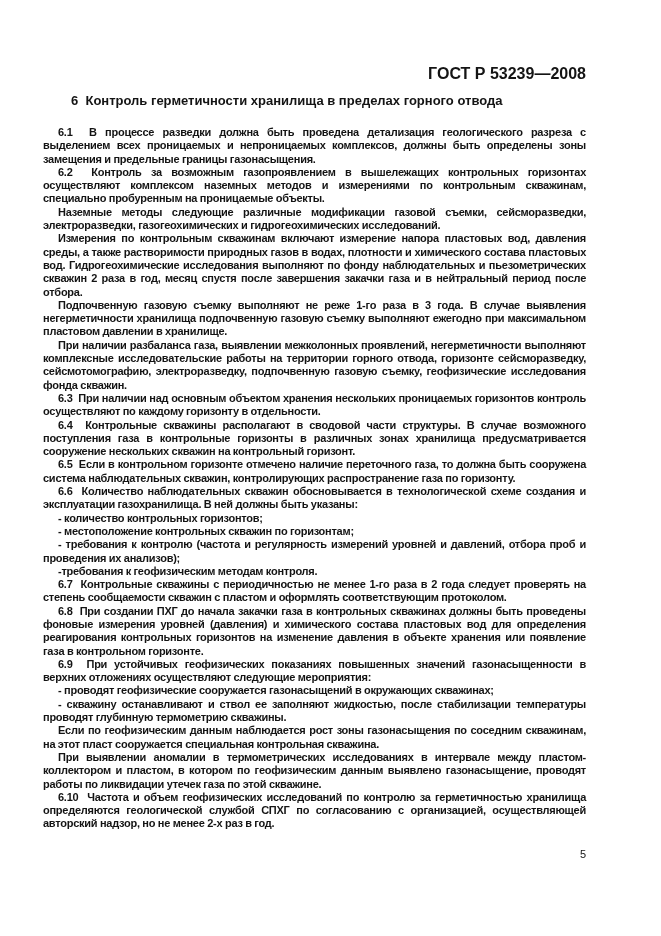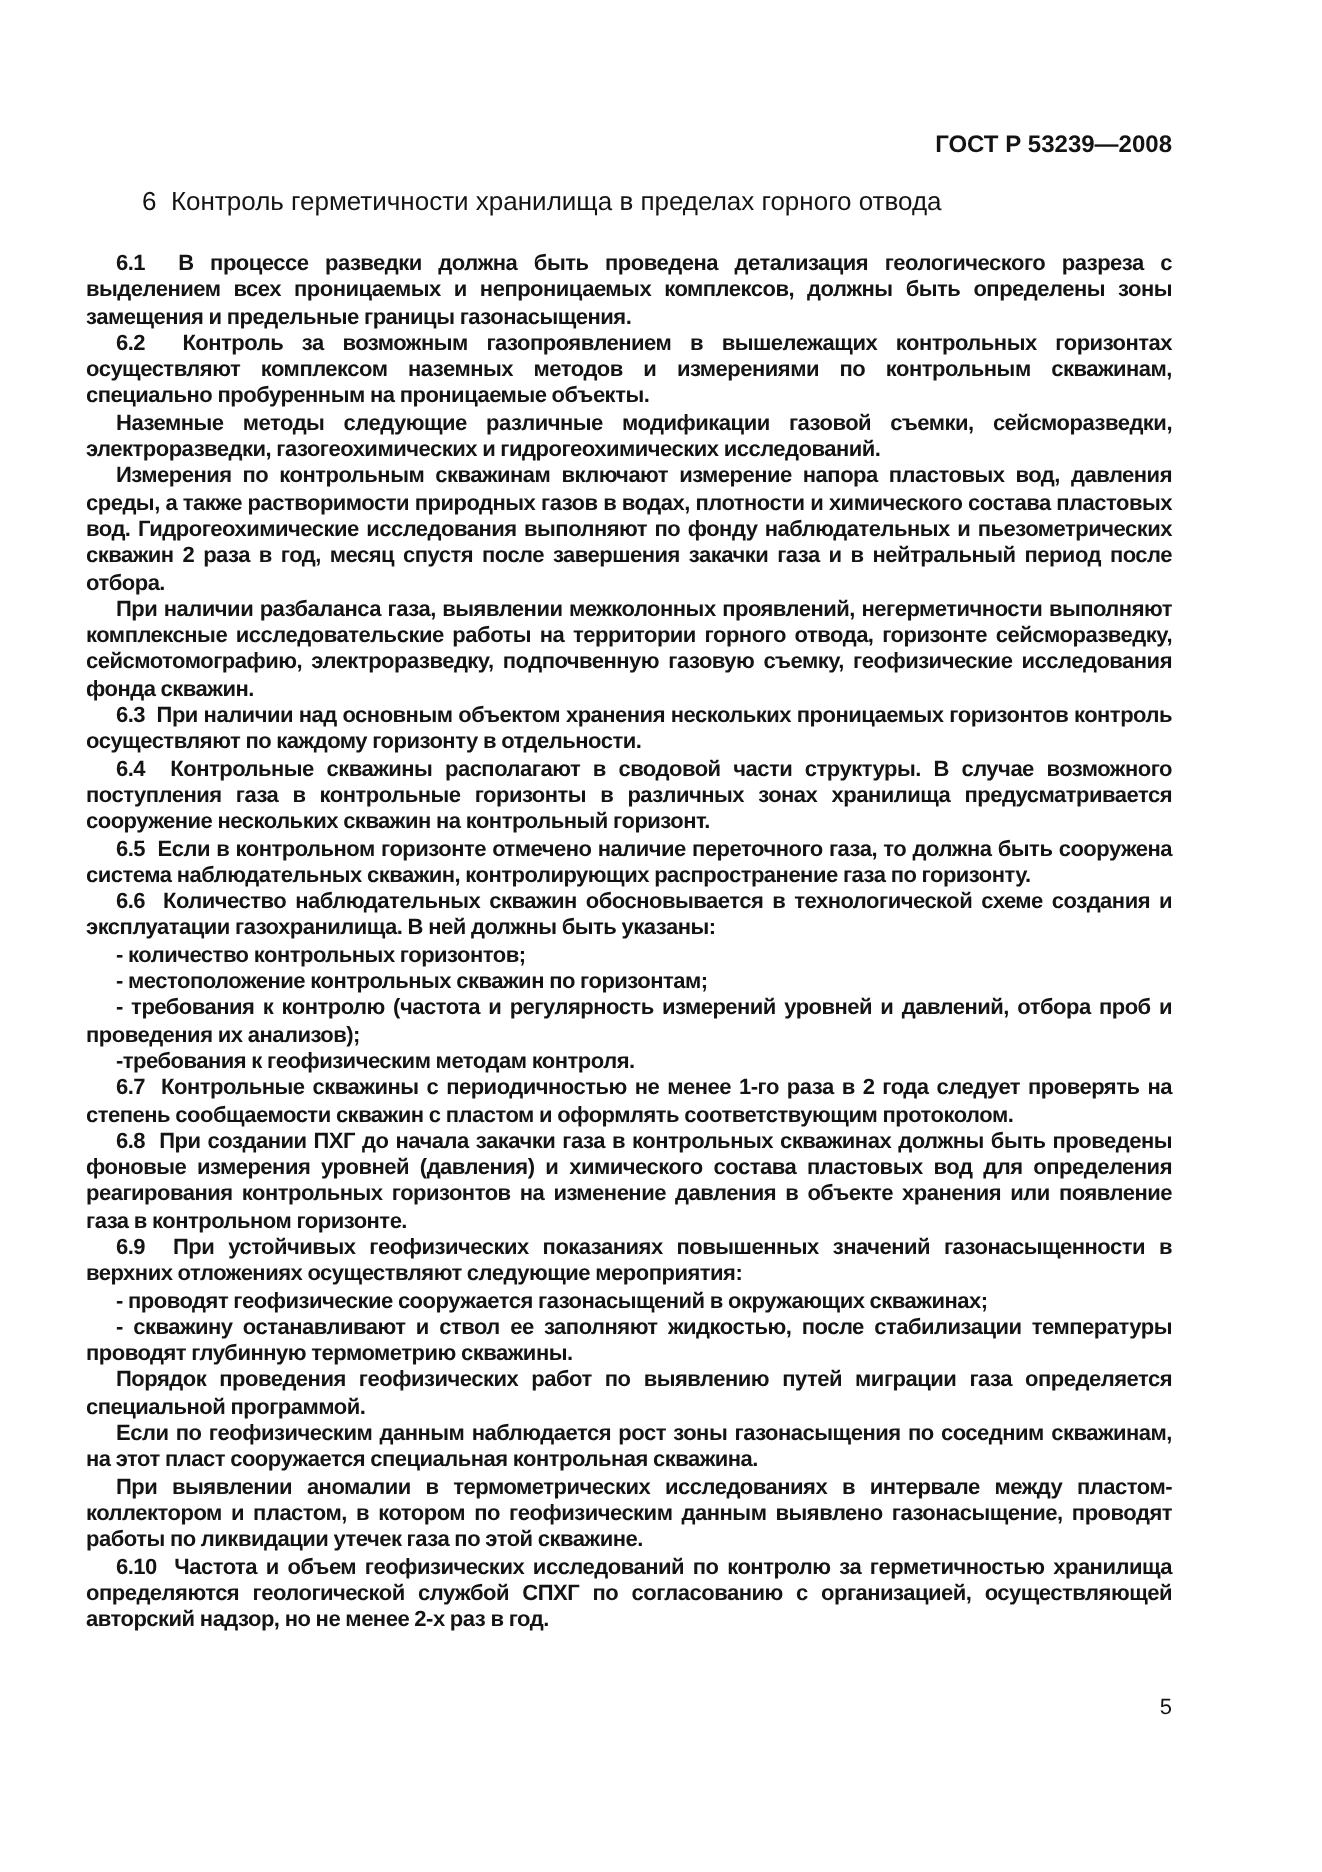--- a/index.html
+++ b/index.html
@@ -11,32 +11,32 @@
     color: #141414;
     font-family: "Liberation Sans", sans-serif;
     overflow: hidden;
   }
   .running-header {
     position: absolute;
     top: 65px;
     left: 43px;
     width: 543px;
     text-align: right;
-    font-size: 12px;
+    font-size: 16px;
     font-weight: bold;
     letter-spacing: 0;
     color: #141414;
   }
   .section-title {
     position: absolute;
     top: 93px;
     left: 71px;
     width: 515px;
     font-size: 13px;
-    font-weight: normal;
+    font-weight: bold;
     color: #141414;
     margin: 0;
   }
   .doc-body {
     position: absolute;
     top: 126px;
     left: 43px;
     width: 543px;
     font-size: 11px;
     line-height: 13.3px;
@@ -67,35 +67,35 @@
 
   <div class="running-header">ГОСТ Р 53239—2008</div>
 
   <h1 class="section-title">6&nbsp;&nbsp;Контроль герметичности хранилища в пределах горного отвода</h1>
 
   <div class="doc-body">
       <p>6.1&nbsp;&nbsp;В процессе разведки должна быть проведена детализация геологического разреза с выделением всех проницаемых и непроницаемых комплексов, должны быть определены зоны замещения и предельные границы газонасыщения.</p>
       <p>6.2&nbsp;&nbsp;Контроль за возможным газопроявлением в вышележащих контрольных горизонтах осуществляют комплексом наземных методов и измерениями по контрольным скважинам, специально пробуренным на проницаемые объекты.</p>
       <p>Наземные методы следующие различные модификации газовой съемки, сейсморазведки, электроразведки, газогеохимических и гидрогеохимических исследований.</p>
       <p>Измерения по контрольным скважинам включают измерение напора пластовых вод, давления среды, а также растворимости природных газов в водах, плотности и химического состава пластовых вод. Гидрогеохимические исследования выполняют по фонду наблюдательных и пьезометрических скважин 2 раза в год, месяц спустя после завершения закачки газа и в нейтральный период после отбора.</p>
+      <p>Подпочвенную газовую съемку выполняют не реже 1-го раза в 3 года. В случае выявления негерметичности хранилища подпочвенную газовую съемку выполняют ежегодно при максимальном пластовом давлении в хранилище.</p>
       <p>При наличии разбаланса газа, выявлении межколонных проявлений, негерметичности выполняют комплексные исследовательские работы на территории горного отвода, горизонте сейсморазведку, сейсмотомографию, электроразведку, подпочвенную газовую съемку, геофизические исследования фонда скважин.</p>
       <p>6.3&nbsp;&nbsp;При наличии над основным объектом хранения нескольких проницаемых горизонтов контроль осуществляют по каждому горизонту в отдельности.</p>
       <p>6.4&nbsp;&nbsp;Контрольные скважины располагают в сводовой части структуры. В случае возможного поступления газа в контрольные горизонты в различных зонах хранилища предусматривается сооружение нескольких скважин на контрольный горизонт.</p>
       <p>6.5&nbsp;&nbsp;Если в контрольном горизонте отмечено наличие переточного газа, то должна быть сооружена система наблюдательных скважин, контролирующих распространение газа по горизонту.</p>
       <p>6.6&nbsp;&nbsp;Количество наблюдательных скважин обосновывается в технологической схеме создания и эксплуатации газохранилища. В ней должны быть указаны:</p>
       <p>- количество контрольных горизонтов;</p>
       <p>- местоположение контрольных скважин по горизонтам;</p>
       <p>- требования к контролю (частота и регулярность измерений уровней и давлений, отбора проб и проведения их анализов);</p>
       <p>-требования к геофизическим методам контроля.</p>
       <p>6.7&nbsp;&nbsp;Контрольные скважины с периодичностью не менее 1-го раза в 2 года следует проверять на степень сообщаемости скважин с пластом и оформлять соответствующим протоколом.</p>
       <p>6.8&nbsp;&nbsp;При создании ПХГ до начала закачки газа в контрольных скважинах должны быть проведены фоновые измерения уровней (давления) и химического состава пластовых вод для определения реагирования контрольных горизонтов на изменение давления в объекте хранения или появление газа в контрольном горизонте.</p>
       <p>6.9&nbsp;&nbsp;При устойчивых геофизических показаниях повышенных значений газонасыщенности в верхних отложениях осуществляют следующие мероприятия:</p>
       <p>- проводят геофизические сооружается газонасыщений в окружающих скважинах;</p>
       <p>- скважину останавливают и ствол ее заполняют жидкостью, после стабилизации температуры проводят глубинную термометрию скважины.</p>
-      <p>Порядок проведения геофизических работ по выявлению путей миграции газа определяется специальной программой.</p>
       <p>Если по геофизическим данным наблюдается рост зоны газонасыщения по соседним скважинам, на этот пласт сооружается специальная контрольная скважина.</p>
       <p>При выявлении аномалии в термометрических исследованиях в интервале между пластом-коллектором и пластом, в котором по геофизическим данным выявлено газонасыщение, проводят работы по ликвидации утечек газа по этой скважине.</p>
       <p>6.10&nbsp;&nbsp;Частота и объем геофизических исследований по контролю за герметичностью хранилища определяются геологической службой СПХГ по согласованию с организацией, осуществляющей авторский надзор, но не менее 2-х раз в год.</p>
     </div>
 
   <div class="page-number">5</div>
 
 </div>
 
 </body></html>

